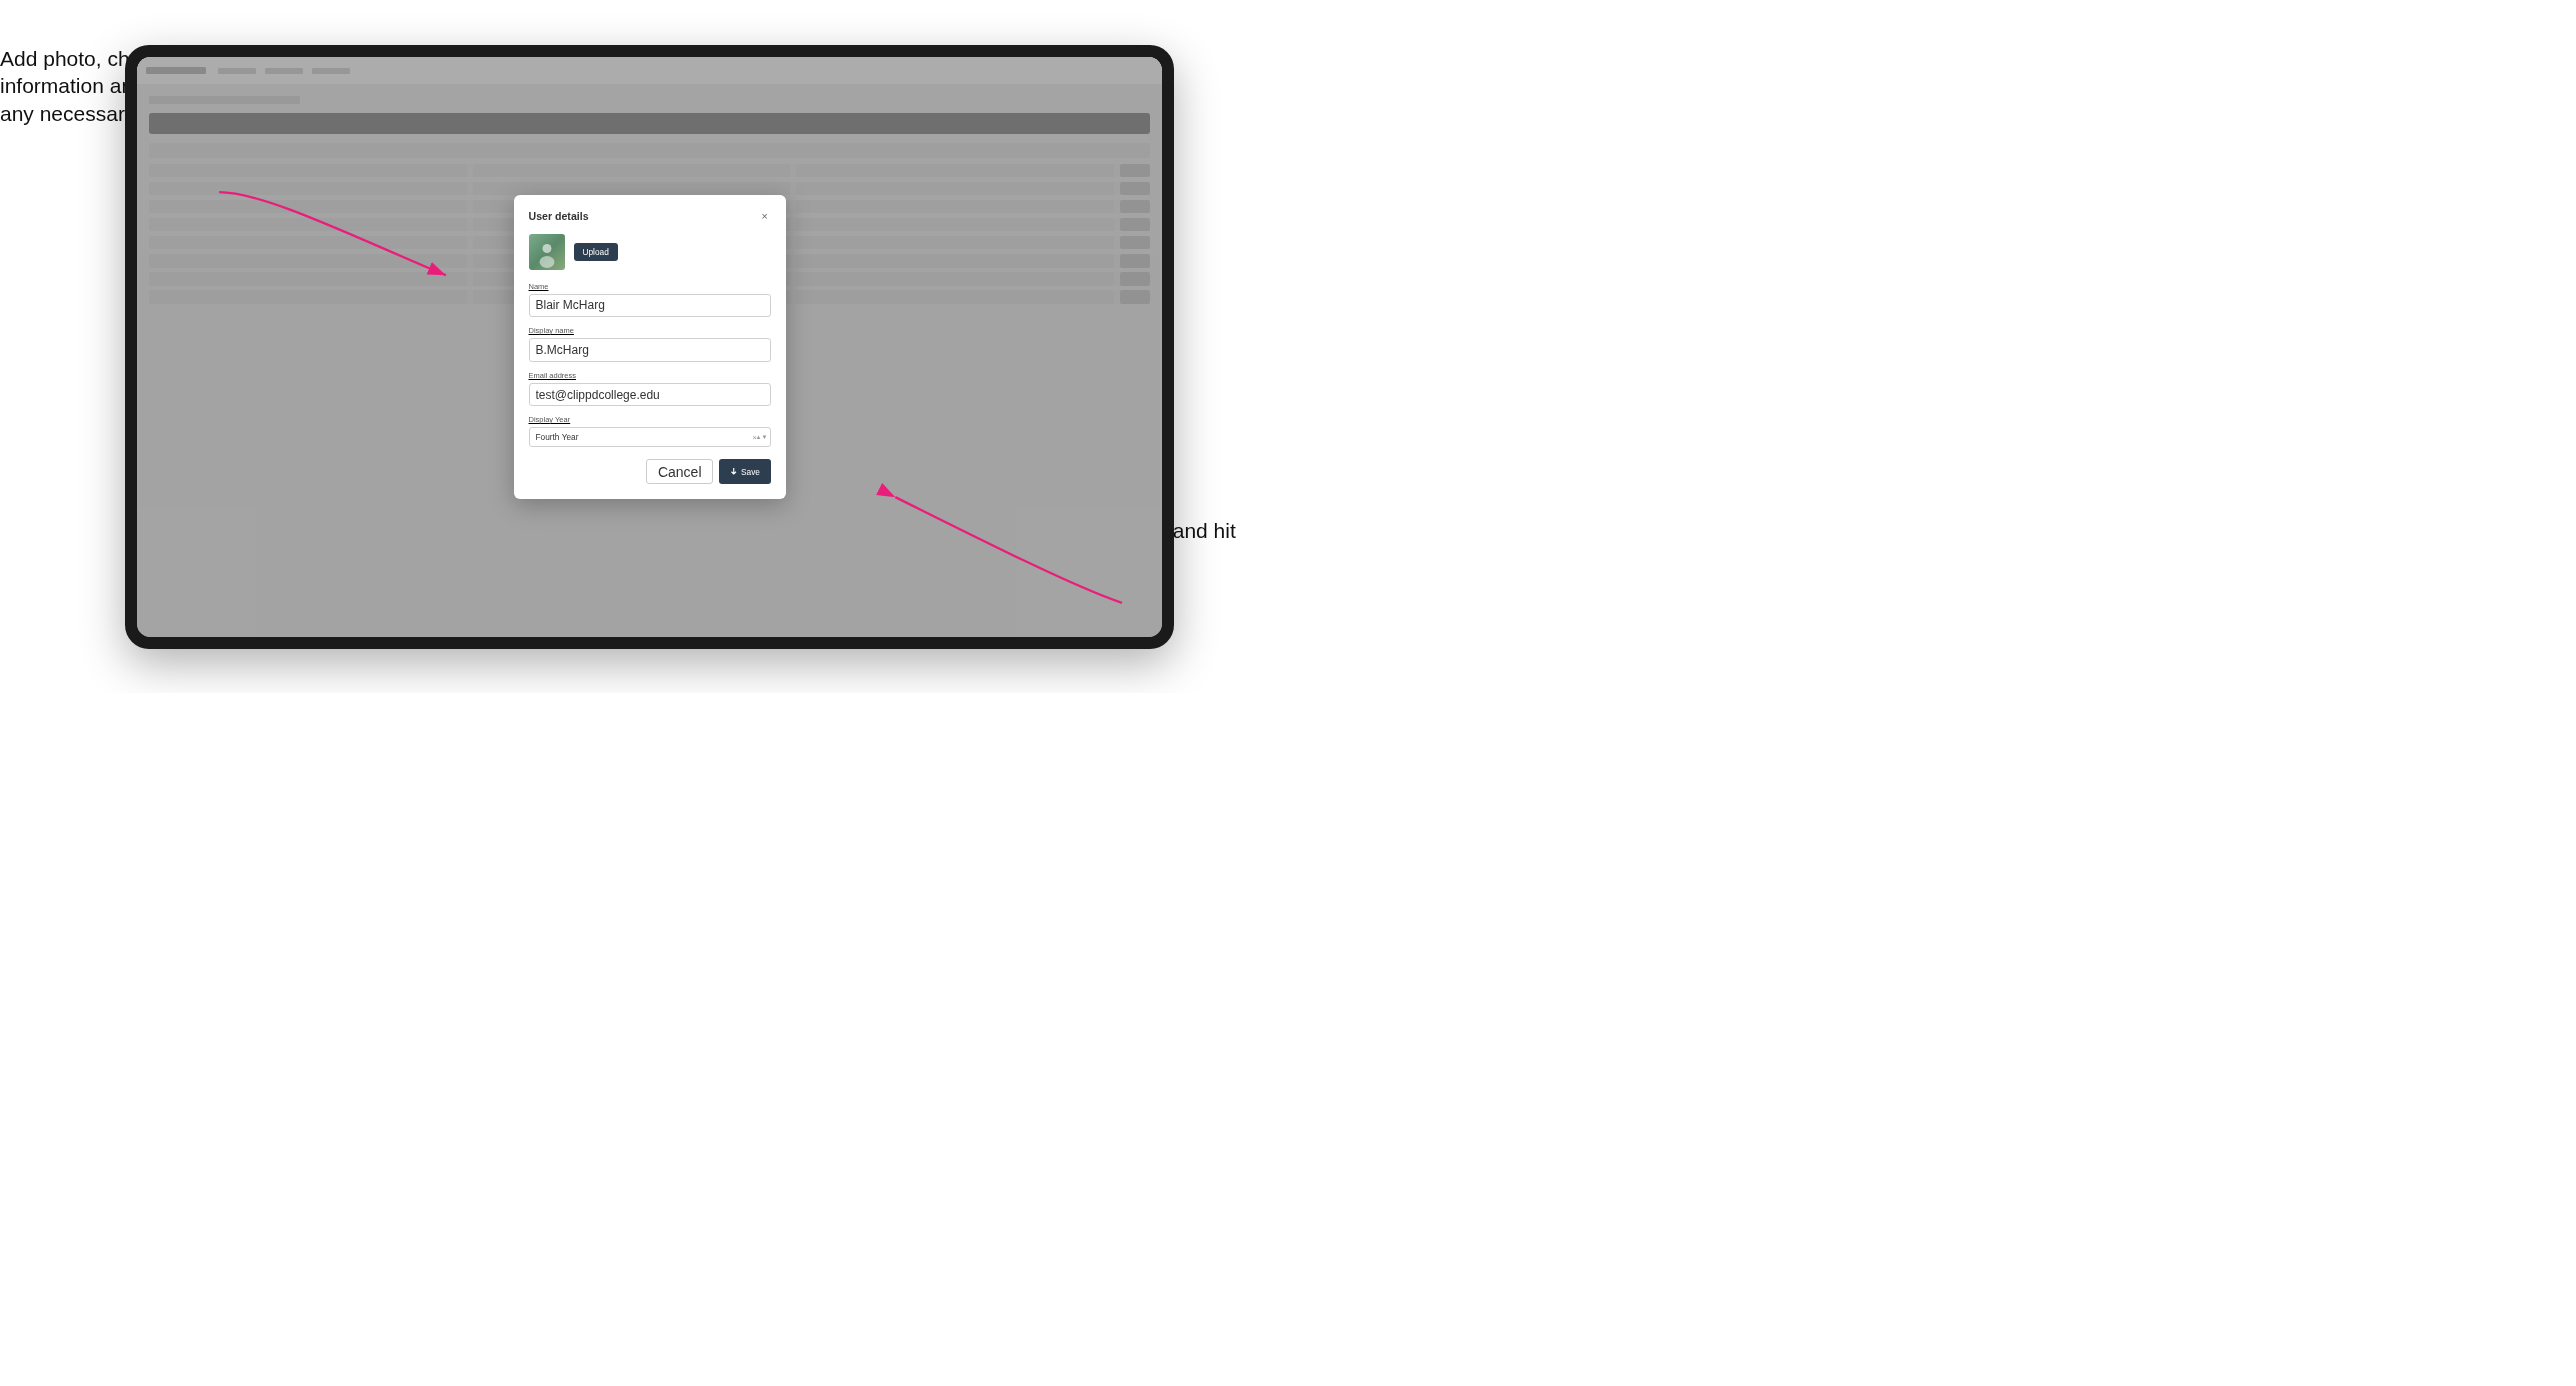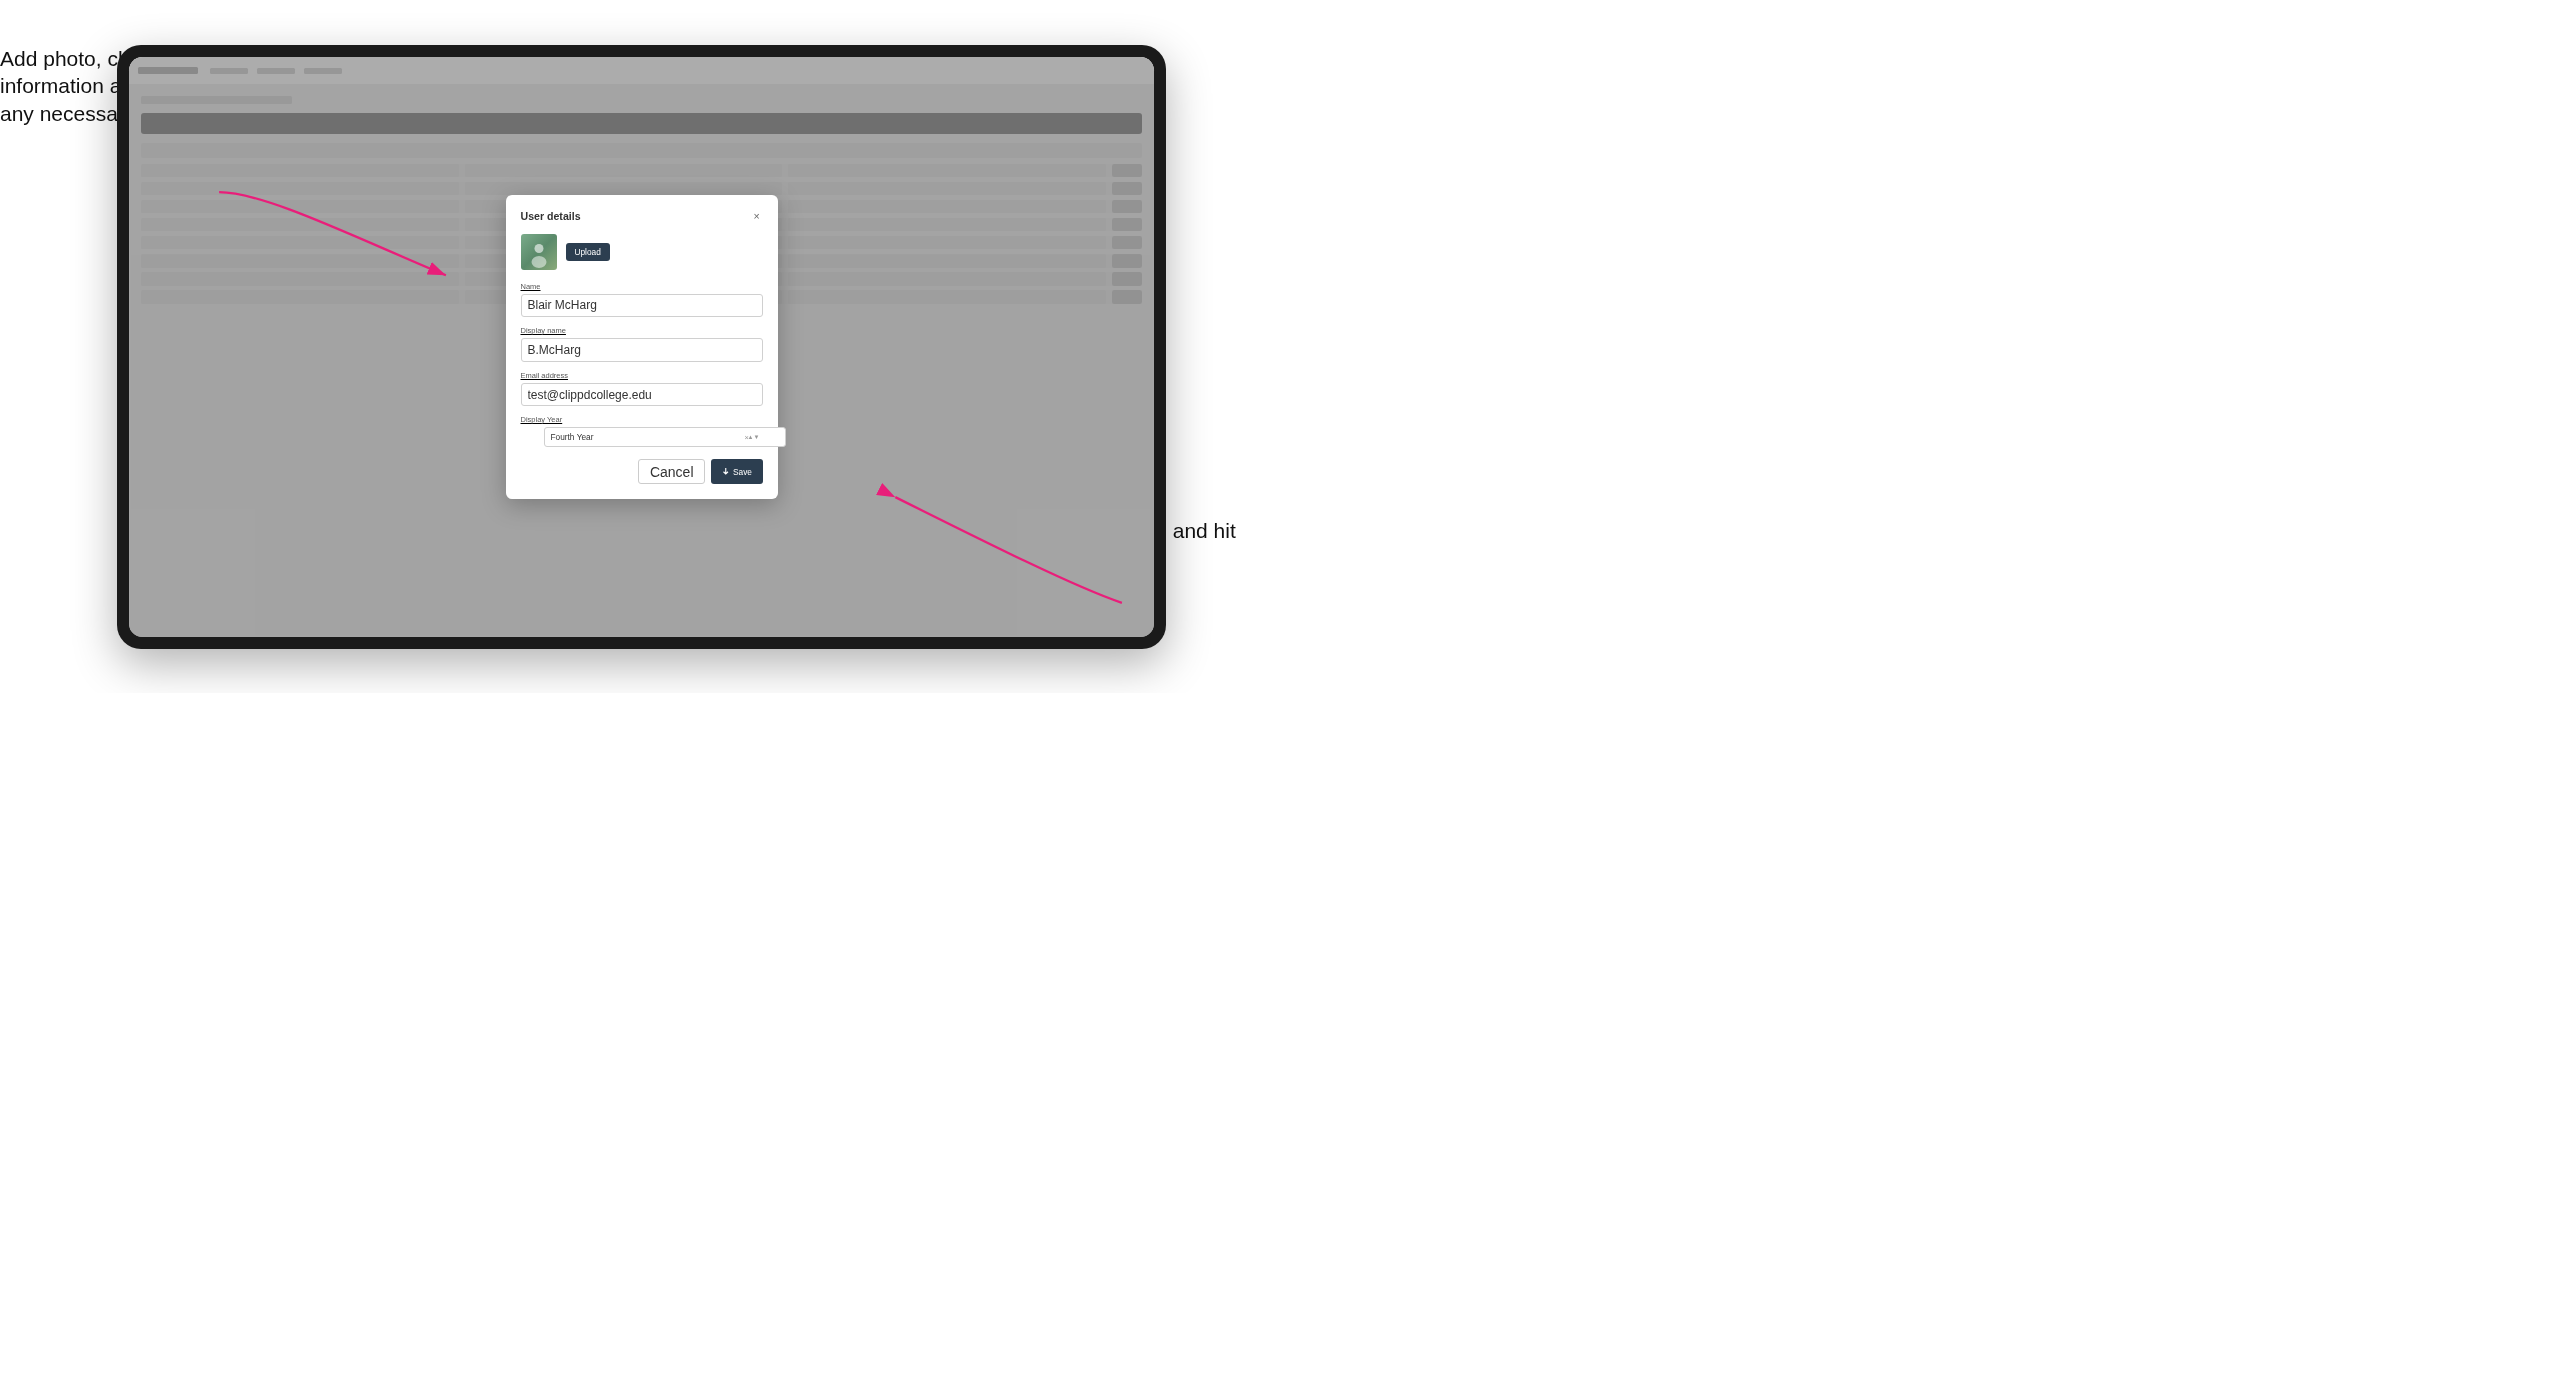--- a/index.html
+++ b/index.html
@@ -35,21 +35,21 @@
       color: #111;
       text-align: left;
     }
     .annotation-right strong {
       font-weight: 700;
     }
 
     
     .tablet-frame {
       position: absolute;
-      left: 117px;
+      left: 125px;
       top: 45px;
       width: 1049px;
       height: 604px;
       background: #1a1a1a;
       border-radius: 24px;
       padding: 12px;
       box-shadow: 0 15px 45px rgba(0,0,0,0.3);
     }
 
     .tablet-screen {
@@ -464,21 +464,21 @@
         </div>
 
         <div class="form-group">
           <label class="form-label">Email address</label>
           <input class="form-input" type="email" value="test@clippdcollege.edu" style="">
         </div>
 
         <div class="form-group">
           <label class="form-label">Display Year</label>
           <div class="form-input-with-clear">
-            <input class="form-input" type="text" value="Fourth Year" style="padding-right: 24px; margin-left: 23px;">
+            <input class="form-input" type="text" value="Fourth Year" style="padding-right: 24px;">
             <span class="input-clear-btn">×</span>
             <span class="input-arrows">▲▼</span>
           </div>
         </div>
 
         <div class="modal-footer">
           <button class="btn-cancel">Cancel</button>
           <button class="btn-save">
             <svg width="7.5" height="7.5" viewBox="0 0 10 10">
               <path d="M5 0 L5 7 M2 5 L5 8 L8 5" stroke="white" stroke-width="1.5" fill="none"></path>

